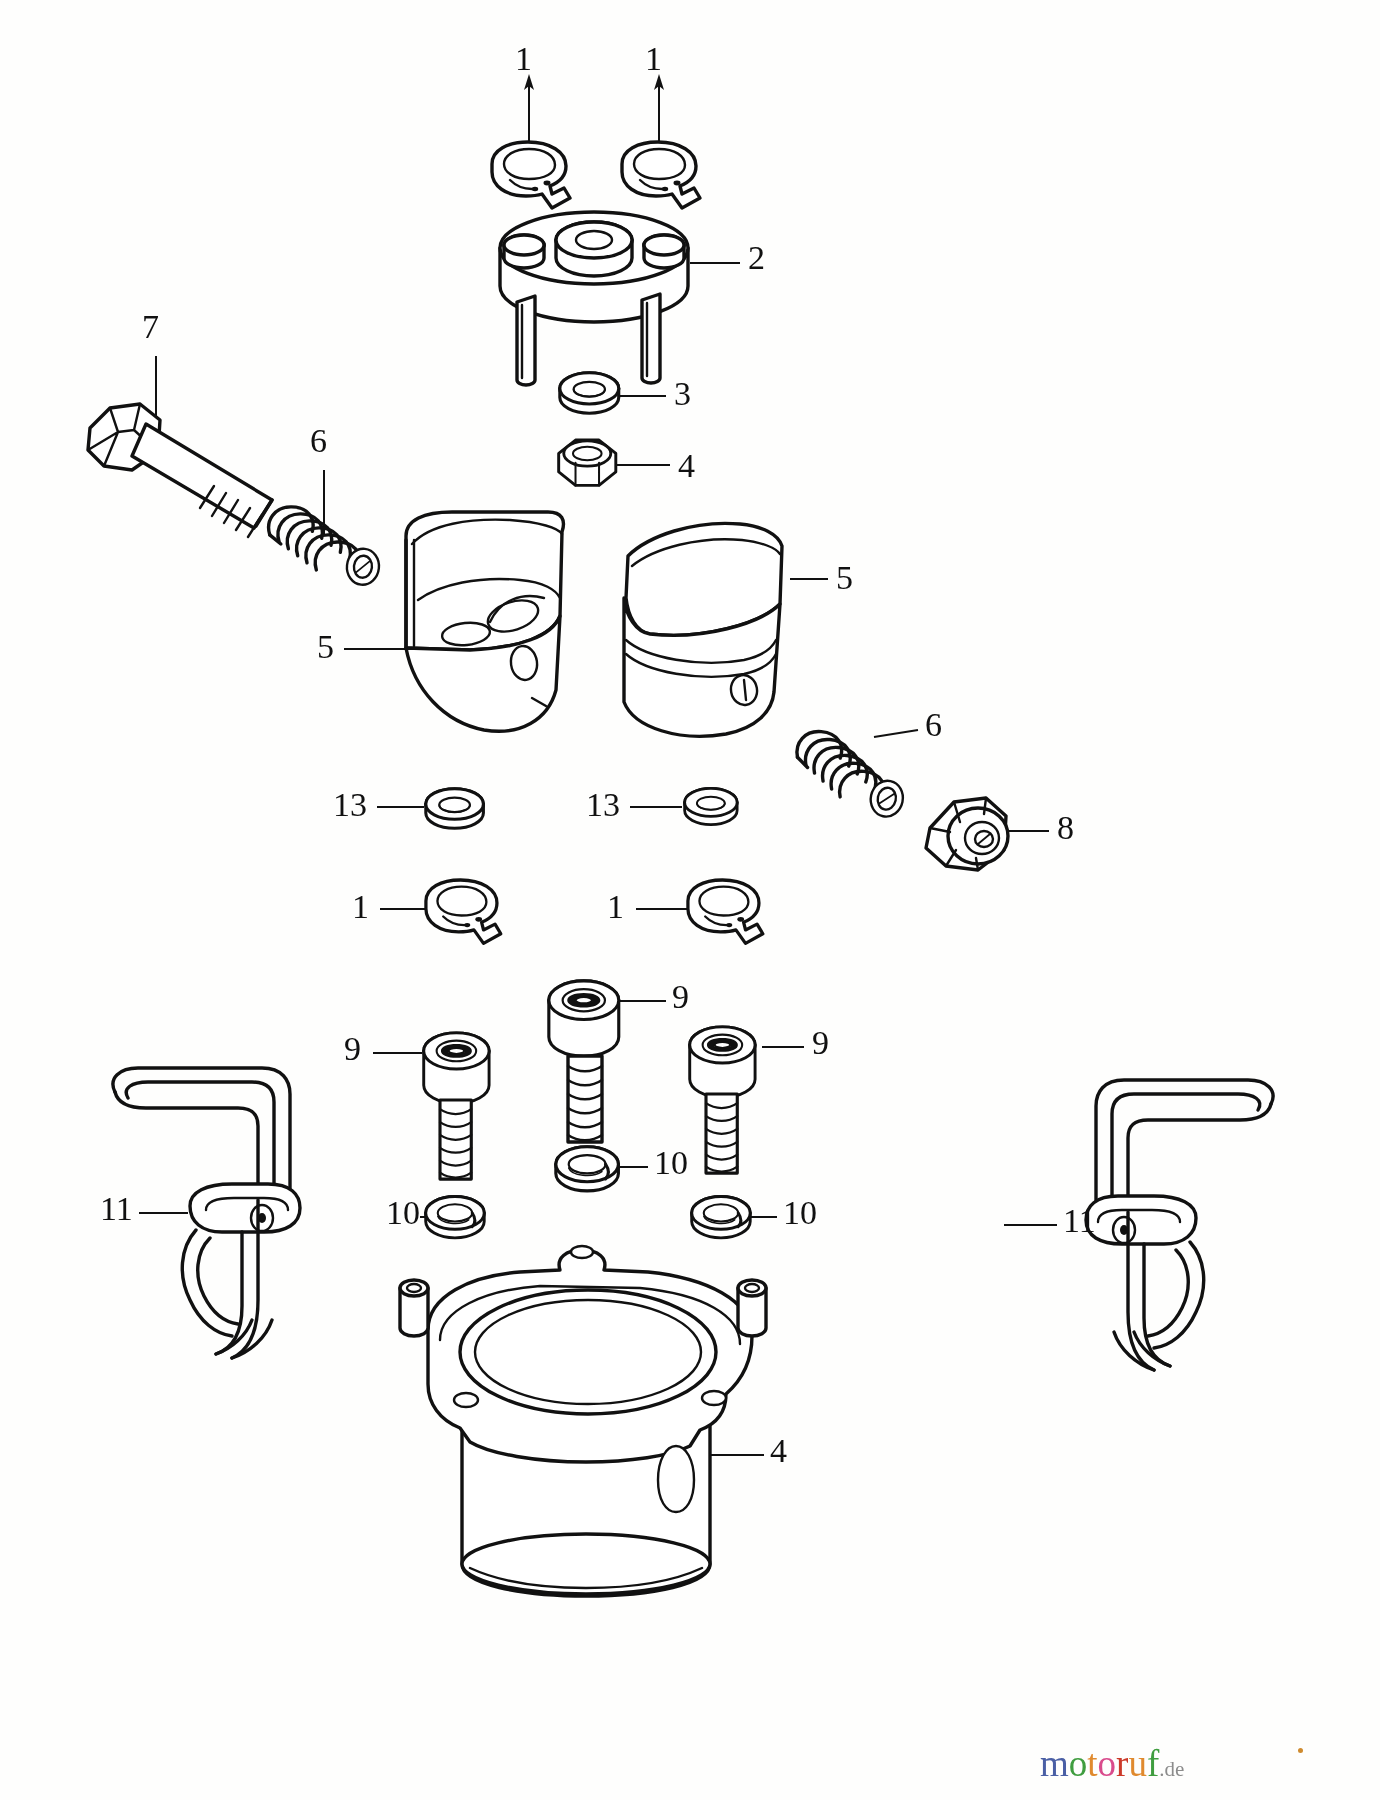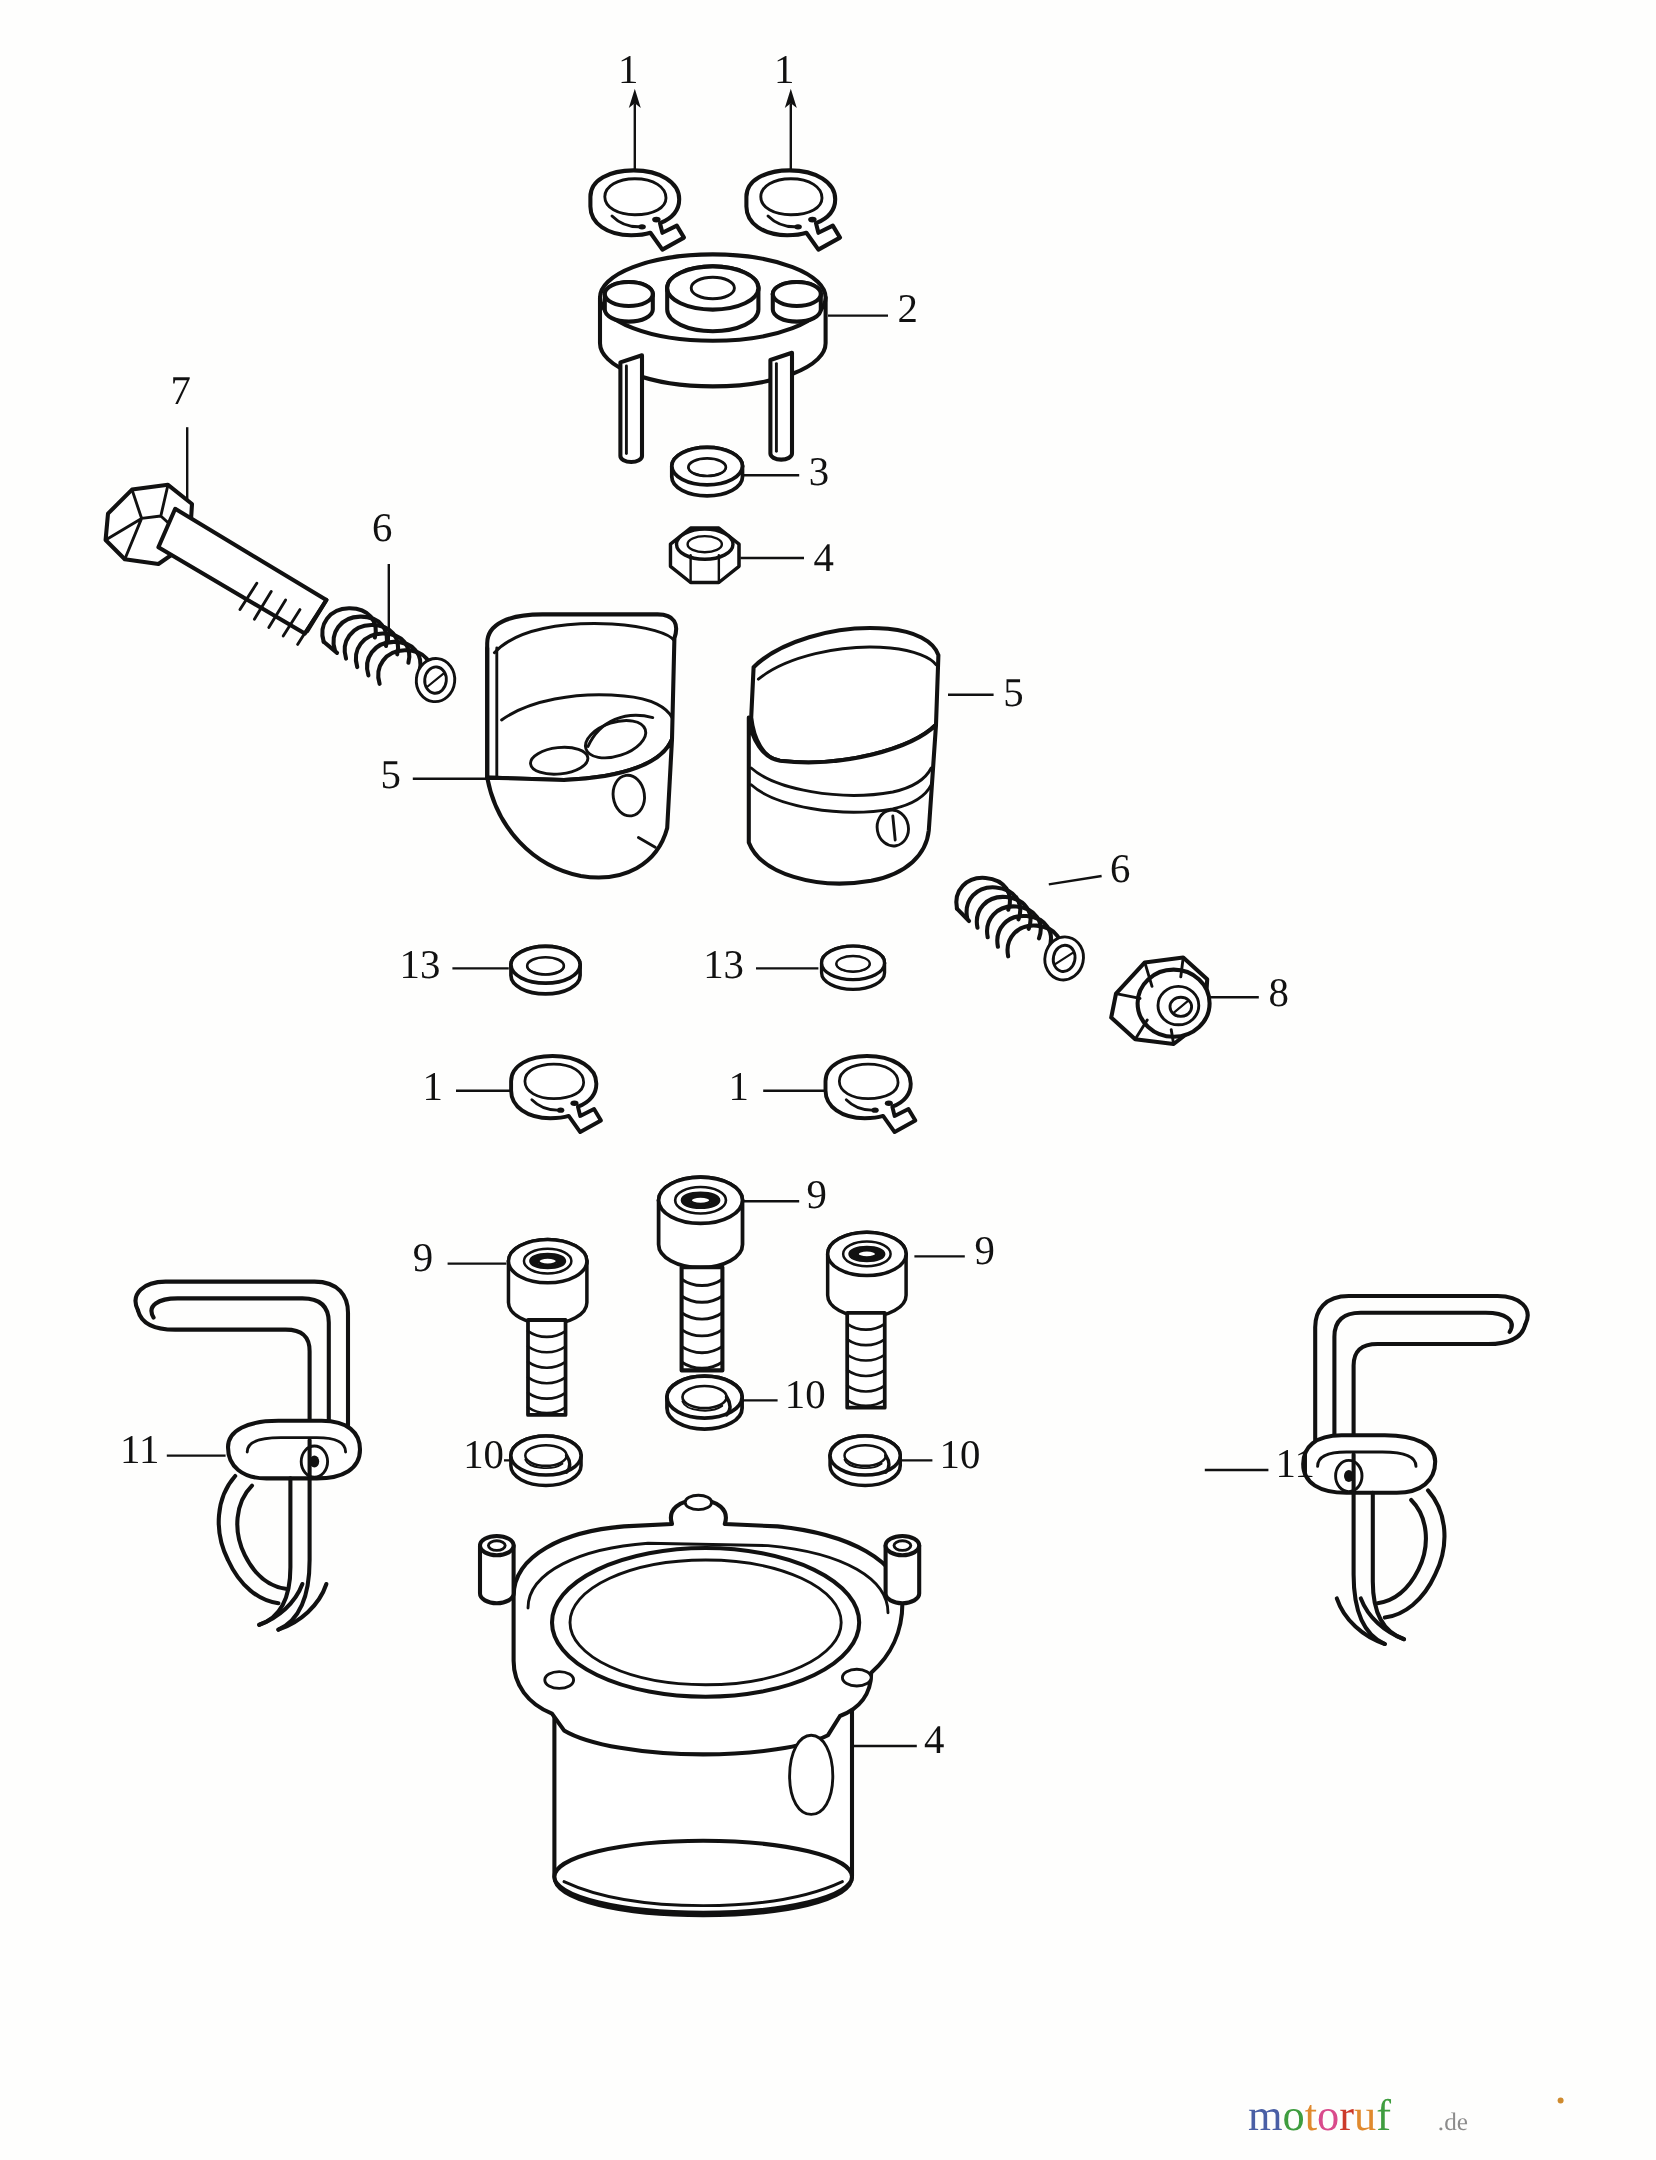--- a/index.html
+++ b/index.html
@@ -44,21 +44,21 @@
     position: absolute;
     left: 1040px;
     top: 1742px;
     font-family: "Liberation Serif", serif;
     font-size: 37px;
     letter-spacing: 0px;
     white-space: nowrap;
     user-select: none;
   }
   .watermark span { display: inline; }
-  .wm-suffix { font-size: 21px; color: #8c8c8c; margin-left: 39px; }
+  .wm-suffix { font-size: 21px; color: #8c8c8c; }
   .wm-dot {
     position: absolute;
     width: 5px; height: 5px;
     border-radius: 50%;
     background: #cf8b2f;
     left: 258px; top: 6px;
   }
 </style>
 </head>
 <body>

